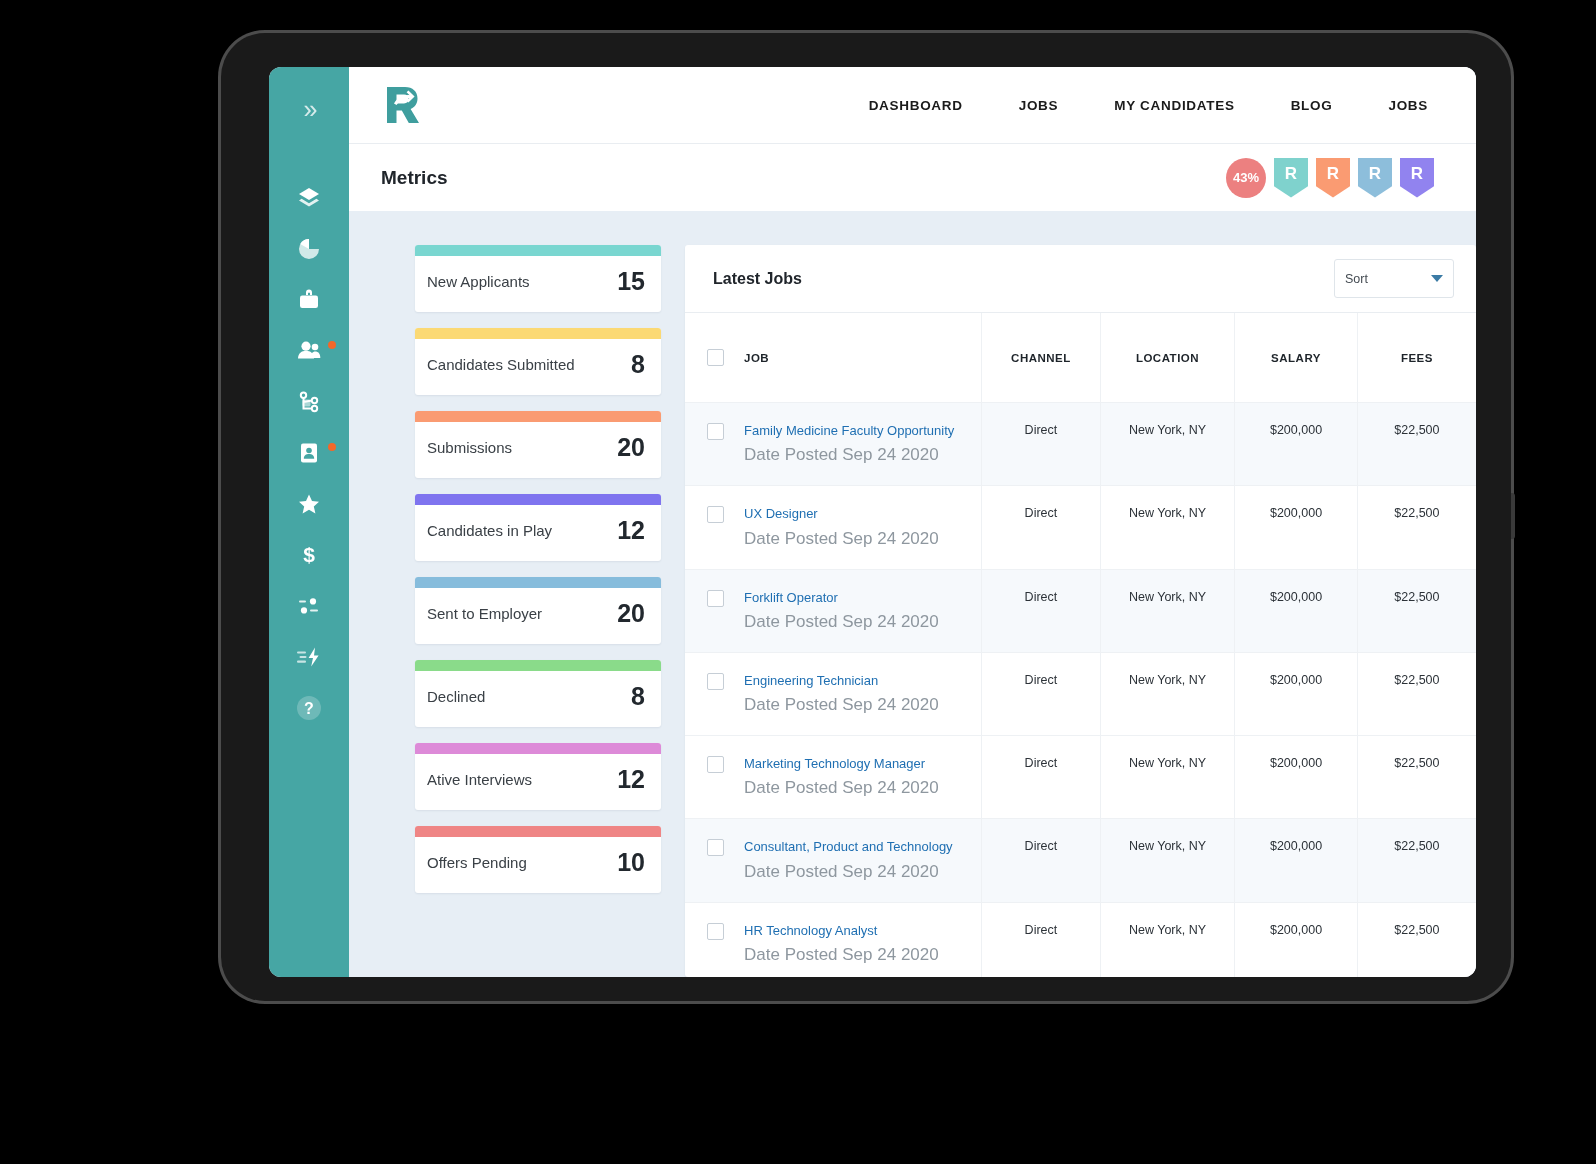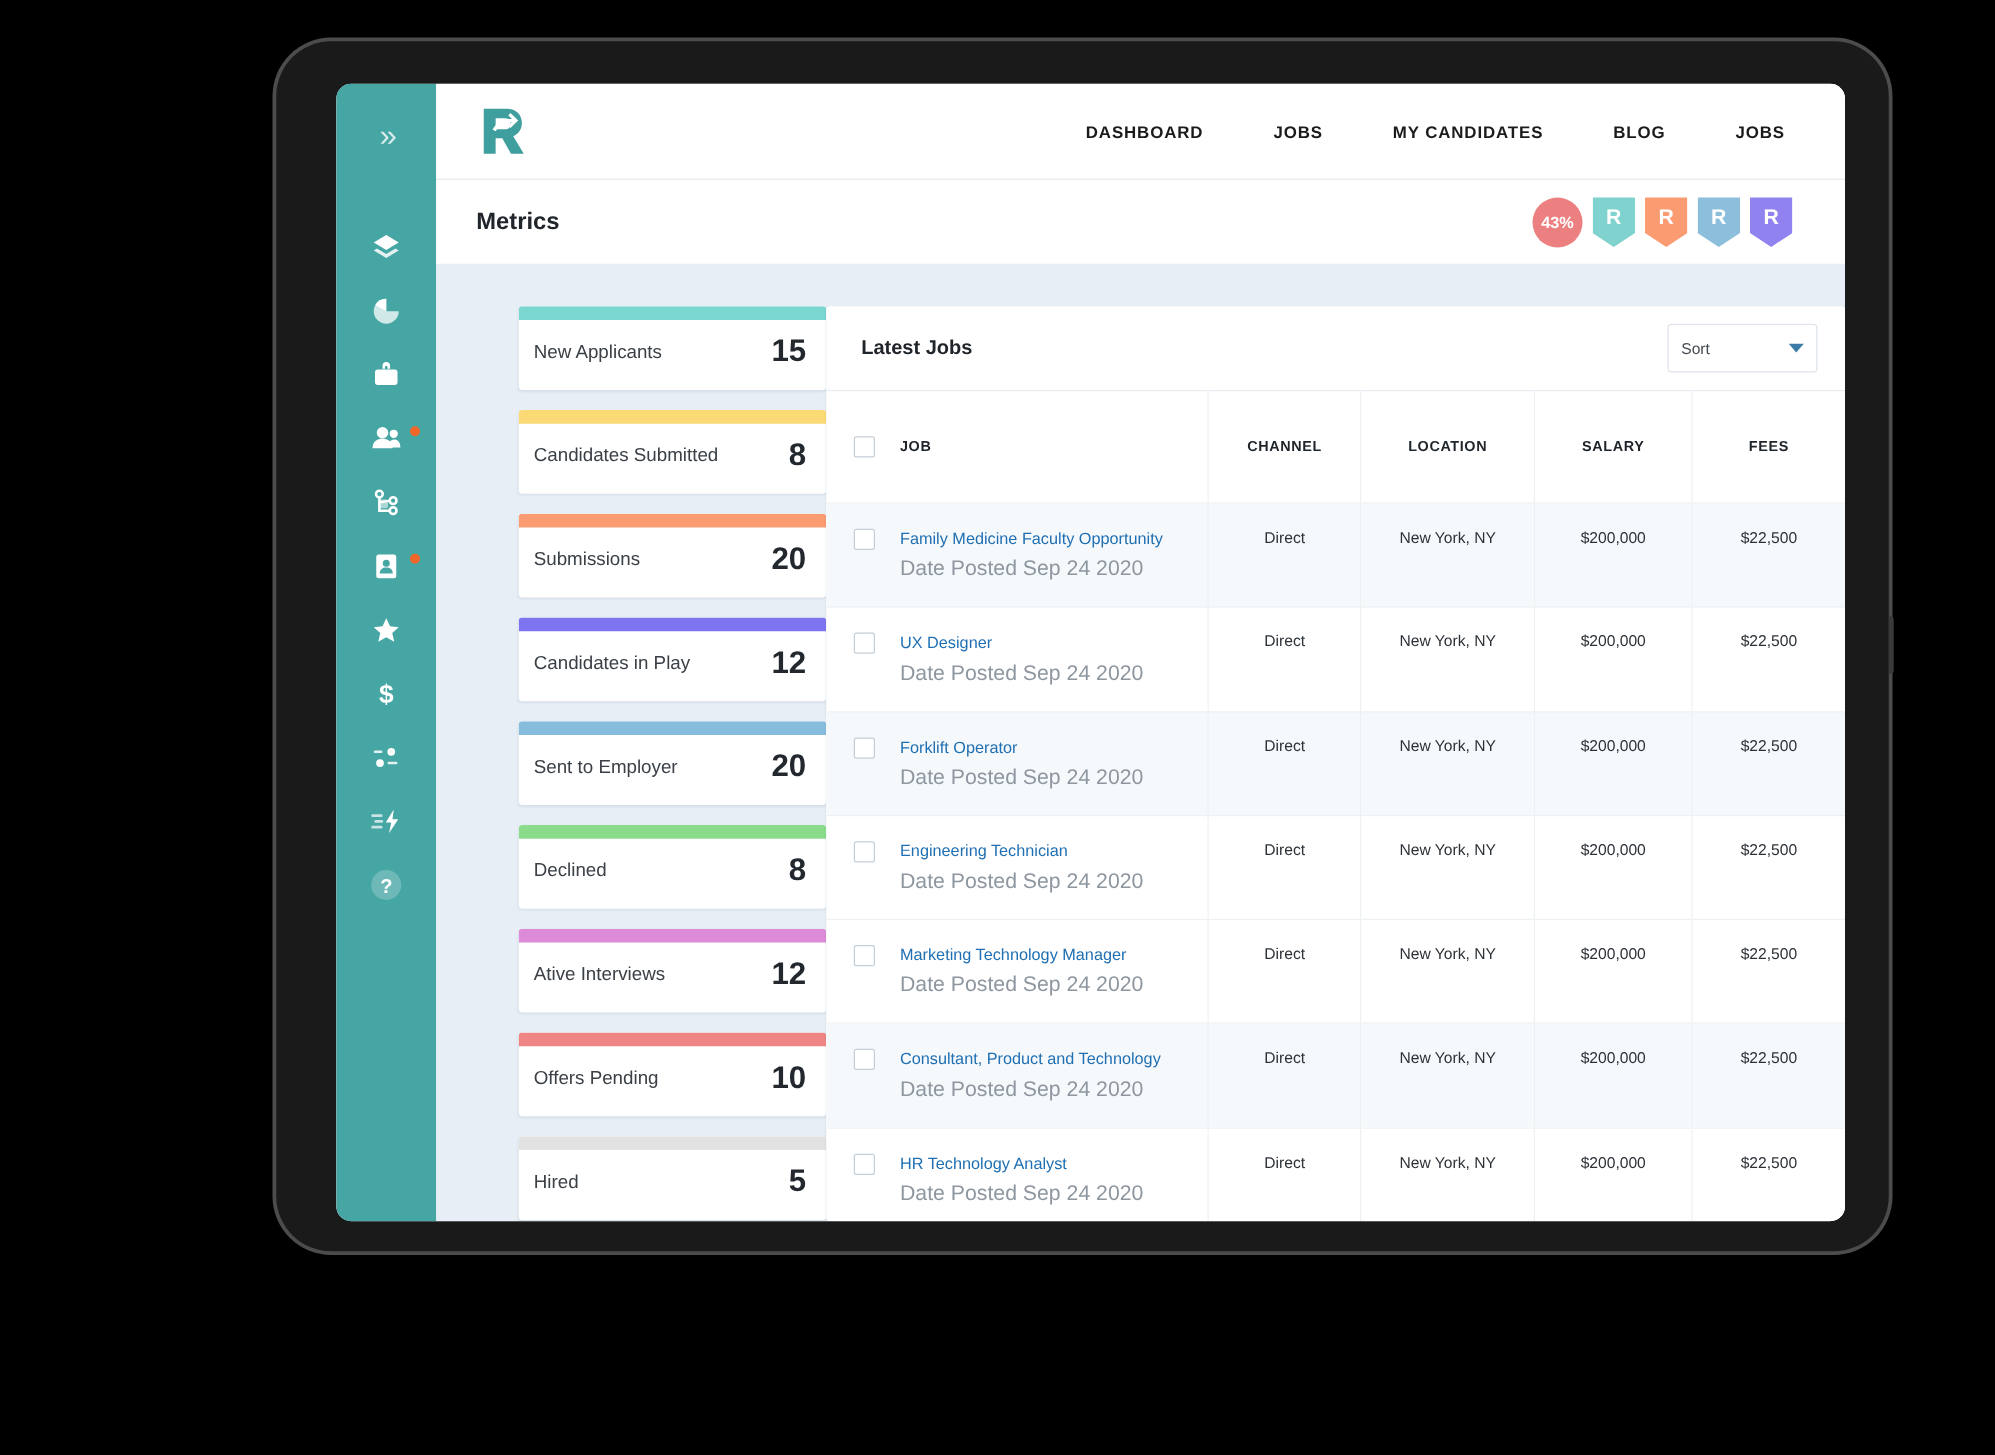--- a/index.html
+++ b/index.html
@@ -210,20 +210,21 @@
     font-weight: bold;
     line-height: 1;
     padding-top: 7px;
   }
 
   
   .main {
     flex: 1;
     display: flex;
     padding: 34px 0 0 66px;
+    gap: 24px;
     min-height: 0;
     overflow: hidden;
   }
 
   
   .metrics-col {
     width: 246px;
     flex: 0 0 246px;
     display: flex;
     flex-direction: column;
@@ -593,27 +594,20 @@
                 <div class="metric-body">
                   <span class="metric-label">Ative Interviews</span>
                   <span class="metric-value">12</span>
                 </div>
               </div>
               <div class="metric-card">
                 <div class="metric-bar" style="background: rgb(239, 133, 133);"></div>
                 <div class="metric-body">
                   <span class="metric-label">Offers Pending</span>
                   <span class="metric-value">10</span>
-                </div>
-              </div>
-              <div class="metric-card">
-                <div class="metric-bar" style="background: rgb(226, 226, 226);"></div>
-                <div class="metric-body">
-                  <span class="metric-label">Hired</span>
-                  <span class="metric-value">5</span>
                 </div>
               </div>
             </div>
 
           <section class="jobs-panel">
             <div class="jobs-head">
               <div class="jobs-title">Latest Jobs</div>
               <div class="sort-select">
                 <span class="sort-label">Sort</span>
                 <span class="caret"></span>

